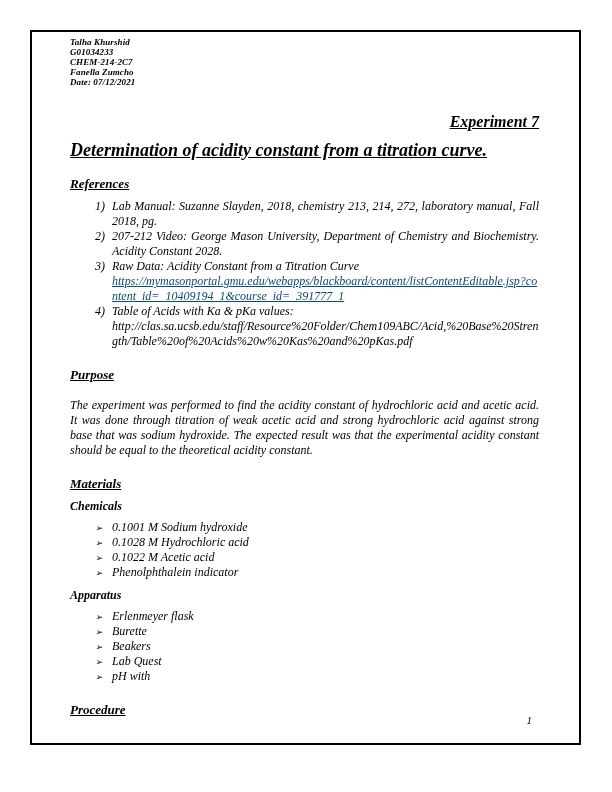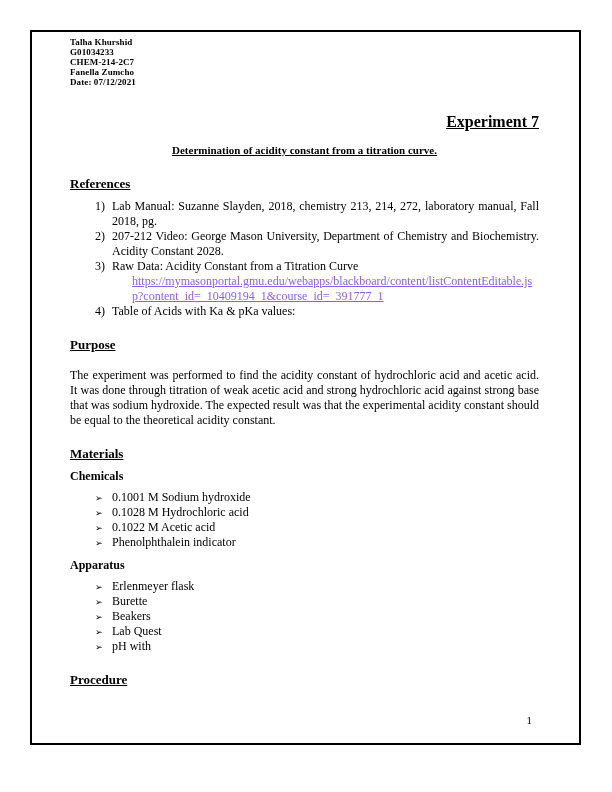--- a/index.html
+++ b/index.html
@@ -4,53 +4,53 @@
 <style>
   * { margin: 0; padding: 0; box-sizing: border-box; }
   html, body { background: #ffffff; }
   body {
     width: 612px; height: 792px;
     font-family: "Liberation Serif", serif;
     color: #000;
     position: relative;
     overflow: hidden;
   }
-  .page { position: relative; width: 612px; height: 776px; background: #fff; }
+  .page { position: relative; width: 612px; height: 776px; background: #fff; font-style: italic; }
   .border-box {
     position: absolute;
     left: 30px; top: 30px; right: 31px; bottom: 31px;
     border: 2px solid #000;
     pointer-events: none;
   }
   .content {
     position: absolute;
     left: 70px; right: 73px; top: 37px;
     font-size: 12px; line-height: 15px;
   }
   .hdr { font-size: 9px; font-weight: bold; line-height: 10px; letter-spacing: 0.1px; }
   .title {
     text-align: right; font-weight: bold; font-size: 16px;
     text-decoration: underline; margin-top: 27px;
   }
   .subtitle {
-    text-align: center; font-weight: bold; font-size: 11px;
+    font-weight: bold; font-size: 18px;
     text-decoration: underline; margin-top: 14px;
   }
   .sec-heading {
     font-weight: bold; font-size: 13px;
     text-decoration: underline; margin-top: 18px;
   }
   .sub-heading { font-weight: bold; font-size: 12px; margin-top: 8px; }
   ol.refs { list-style: none; counter-reset: ref; margin: 8px 0 0 25px; }
   ol.refs > li {
     counter-increment: ref; position: relative;
     padding-left: 17px; text-align: justify;
   }
   ol.refs > li::before { content: counter(ref) ")"; position: absolute; left: 0; top: 0; }
-  a.link { color: #8b5cf6; text-decoration: underline; display: block; word-break: break-all; cursor: pointer; margin-left: 20px; }
+  a.link { color: #0c4a6e; text-decoration: underline; display: block; word-break: break-all; cursor: pointer; }
   .plain-url { display: block; word-break: break-all; }
   .para { margin-top: 16px; text-align: justify; }
   ul.bullets { list-style: none; margin: 6px 0 0 25px; }
   ul.bullets > li { position: relative; padding-left: 17px; }
   .bullet {
     position: absolute; left: 0; top: 1px;
     font-size: 9px; line-height: 14px;
   }
   .page-number {
     position: absolute; right: 80px; bottom: 50px;
@@ -83,20 +83,21 @@
       </li>
       <li>
         <span>207-212 Video: George Mason University, Department of Chemistry and Biochemistry. Acidity Constant 2028.</span>
       </li>
       <li>
         <span>Raw Data: Acidity Constant from a Titration Curve</span>
         <a class="link">https://mymasonportal.gmu.edu/webapps/blackboard/content/listContentEditable.jsp?content_id=_10409194_1&amp;course_id=_391777_1</a>
       </li>
       <li>
         <span>Table of Acids with Ka &amp; pKa values:</span>
+        <span class="plain-url">http://clas.sa.ucsb.edu/staff/Resource%20Folder/Chem109ABC/Acid,%20Base%20Strength/Table%20of%20Acids%20w%20Kas%20and%20pKas.pdf</span>
       </li>
     </ol>
 
     <div class="sec-heading">Purpose</div>
     <div class="para">The experiment was performed to find the acidity constant of hydrochloric acid and acetic acid. It was done through titration of weak acetic acid and strong hydrochloric acid against strong base that was sodium hydroxide. The expected result was that the experimental acidity constant should be equal to the theoretical acidity constant.</div>
 
     <div class="sec-heading">Materials</div>
 
     <div class="sub-heading">Chemicals</div>
     <ul class="bullets">

